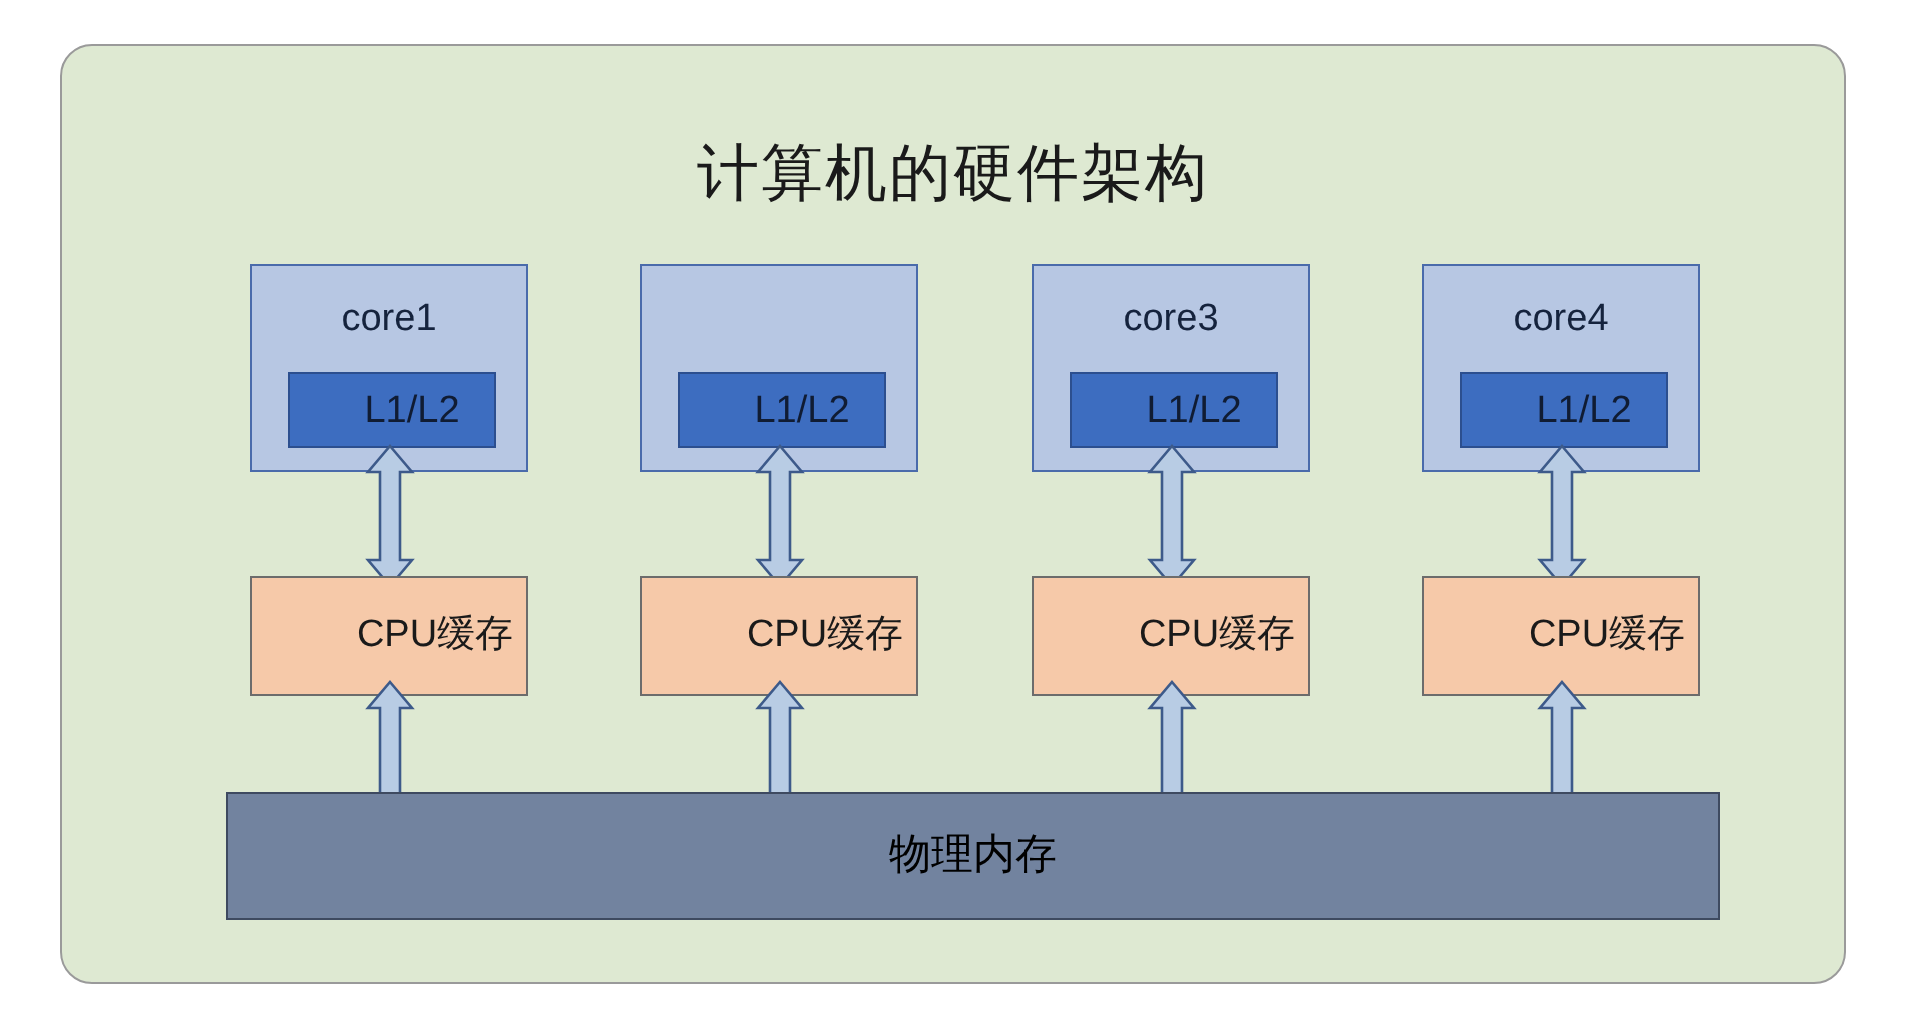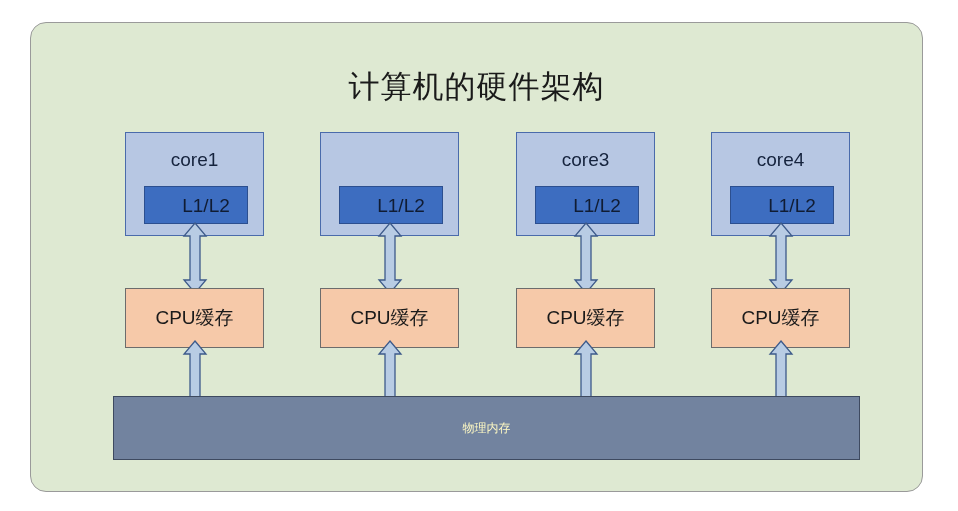--- a/index.html
+++ b/index.html
@@ -103,41 +103,42 @@
   .cache-label {
     position: absolute;
     left: 0;
     top: 17px;
     width: 100%;
     text-align: center;
     font-size: 19px;
     line-height: 24px;
     color: #1a1a1a;
     white-space: nowrap;
+    padding-left: 23px;
   }
 
   .memory-bar {
     position: absolute;
     left: 113px;
     top: 396px;
     width: 747px;
     height: 64px;
     background: #72839f;
     border: 1px solid #3e4a60;
     box-sizing: border-box;
   }
   .memory-label {
     position: absolute;
     left: 0;
     top: 19px;
     width: 100%;
     text-align: center;
-    font-size: 12px;
-    line-height: 24px;
-    color: #fef9c3;
+    font-size: 21px;
+    line-height: 24px;
+    color: #000000;
     white-space: nowrap;
   }
 
   
   .arrow {
     position: absolute;
     width: 26px;
   }
   .arrow svg { display: block; }
 </style>

